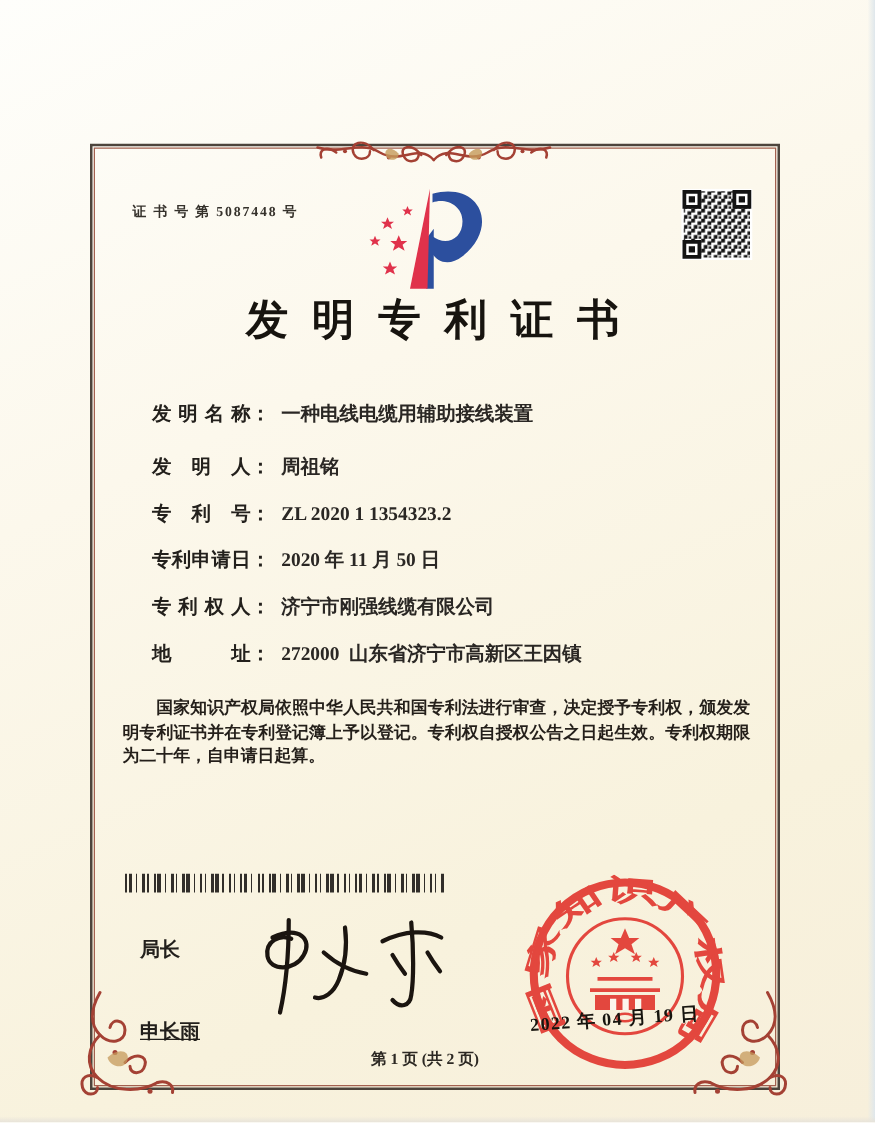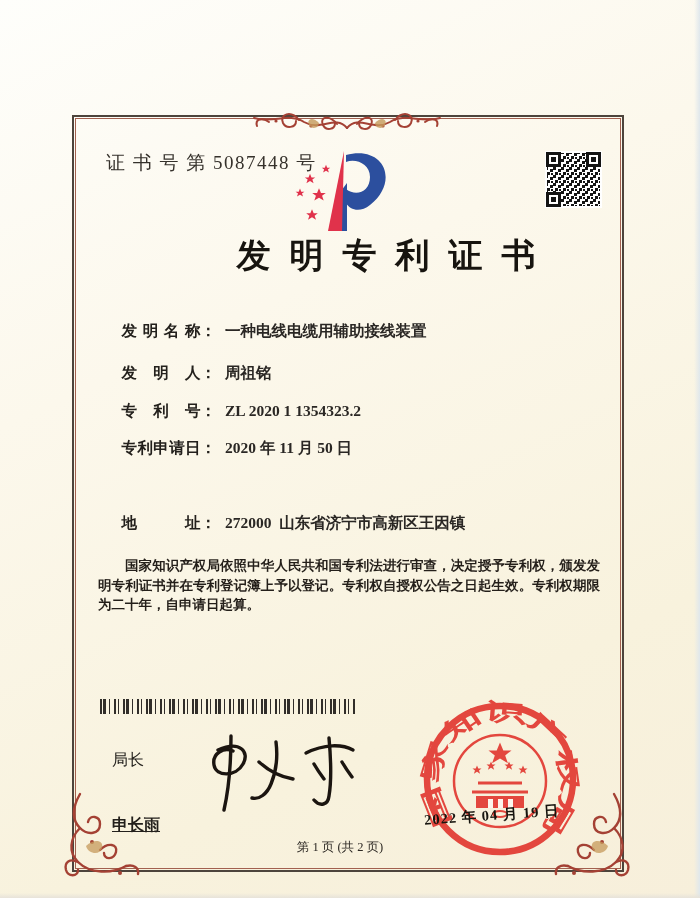--- a/index.html
+++ b/index.html
@@ -10,55 +10,55 @@
   }
   .scan-edge-right{position:absolute;right:0;top:0;width:6px;height:100%;
     background:linear-gradient(90deg,rgba(190,205,215,0),#dfe7ec);}
   .scan-edge-bottom{position:absolute;left:0;bottom:0;width:100%;height:5px;
     background:linear-gradient(0deg,#e7e3da,rgba(231,227,218,0));}
 
   .frame{position:absolute;left:72px;top:115px;width:548px;height:753px;
     border:2px solid #4d443c;}
   .frame-inner{position:absolute;inset:1px;border:1px solid #a2604f;}
 
-  .cert-no{position:absolute;left:106px;top:150px;font-size:19px;font-weight:400;
+  .cert-no{position:absolute;left:106px;top:162px;font-size:11px;font-weight:700;
     letter-spacing:1.5px;color:#35312b;}
   .qr{position:absolute;left:545px;top:151px;width:57px;height:57px;}
   .logo{position:absolute;left:292px;top:147px;width:106px;height:88px;}
 
   .title{position:absolute;left:72px;top:233px;width:548px;text-align:center;
-    font-size:34px;font-weight:700;letter-spacing:19px;text-indent:19px;color:#17140f;padding-left:40px;}
+    font-size:34px;font-weight:700;letter-spacing:19px;text-indent:19px;color:#17140f;}
 
   .row{position:absolute;left:106px;width:500px;font-size:15.5px;white-space:pre-wrap;}
   .lbl{display:inline-block;width:79px;text-align:justify;text-align-last:justify;
     font-weight:700;vertical-align:bottom;}
   .colon{font-weight:700;}
   .val{margin-left:9px;font-weight:700;color:#2a2724;}
   .grant-pair{margin-left:46px;}
 
   .para{position:absolute;left:98px;width:506px;font-size:13.5px;line-height:19.5px;
     font-weight:700;color:#241f1a;text-align:justify;}
   .para p{margin:0 4px 3px 0;text-indent:2em;}
 
   .barcode{position:absolute;left:100px;top:699px;width:256px;height:15px;opacity:.88;
     background:repeating-linear-gradient(90deg,
       #161311 0 2px,transparent 2px 3px,#161311 3px 6px,transparent 6px 9px,
       #161311 9px 10px,transparent 10px 14px,#161311 14px 16px,transparent 16px 18px,
       #161311 18px 19px,transparent 19px 23px);}
 
-  .signer-title{position:absolute;left:112px;top:750px;font-size:16px;font-weight:400;}
+  .signer-title{position:absolute;left:112px;top:750px;font-size:16px;font-weight:700;}
   .signer-name{position:absolute;left:112px;top:815px;font-size:16px;font-weight:700;text-decoration:underline;}
   .signature{position:absolute;left:188px;top:732px;width:180px;height:82px;}
 
   .seal{position:absolute;left:410px;top:689px;width:180px;height:180px;opacity:.93;}
   .seal-date{position:absolute;left:424px;top:806px;font-size:14.5px;font-weight:700;
     color:#17150f;letter-spacing:1px;transform:rotate(-4deg);white-space:nowrap;}
 
   .footer{position:absolute;left:72px;top:839px;width:536px;text-align:center;
-    font-size:12.5px;font-weight:400;color:#2c2823;}
+    font-size:12.5px;font-weight:700;color:#2c2823;}
 
   .ornament-top{position:absolute;left:247px;top:92px;width:200px;height:52px;}
   .ornament-bl{position:absolute;left:60px;top:790px;width:82px;height:90px;}
   .ornament-br{position:absolute;left:552px;top:790px;width:82px;height:90px;transform:scaleX(-1);}
 </style>
 </head>
 <body>
 
 <div class="scan">
 
@@ -161,20 +161,23 @@
     <span class="lbl">发明人</span><span class="colon">：</span><span class="val">周祖铭</span>
   </div>
   <div class="row" style="top:303px">
     <span class="lbl">发明名称</span><span class="colon">：</span><span class="val">一种电线电缆用辅助接线装置</span>
   </div>
   <div class="row" style="top:383px">
     <span class="lbl">专利号</span><span class="colon">：</span><span class="val">ZL 2020 1 1354323.2</span>
   </div>
   <div class="row" style="top:420px">
     <span class="lbl">专利申请日</span><span class="colon">：</span><span class="val">2020 年 11 月 50 日</span>
+  </div>
+  <div class="row" style="top:457px">
+    <span class="lbl">专利权人</span><span class="colon">：</span><span class="val">济宁市刚强线缆有限公司</span>
   </div>
   <div class="row" style="top:495px">
     <span class="lbl">地址</span><span class="colon">：</span><span class="val">272000  山东省济宁市高新区王因镇</span>
   </div>
 
   <div class="para" style="top:556px">
     <p>国家知识产权局依照中华人民共和国专利法进行审查，决定授予专利权，颁发发明专利证书并在专利登记簿上予以登记。专利权自授权公告之日起生效。专利权期限为二十年，自申请日起算。</p>
   </div>
 
   <div class="barcode"></div>

